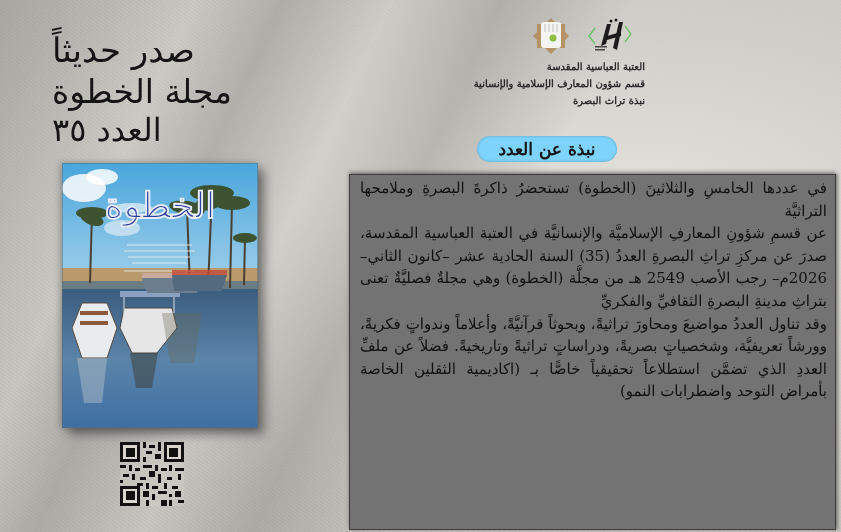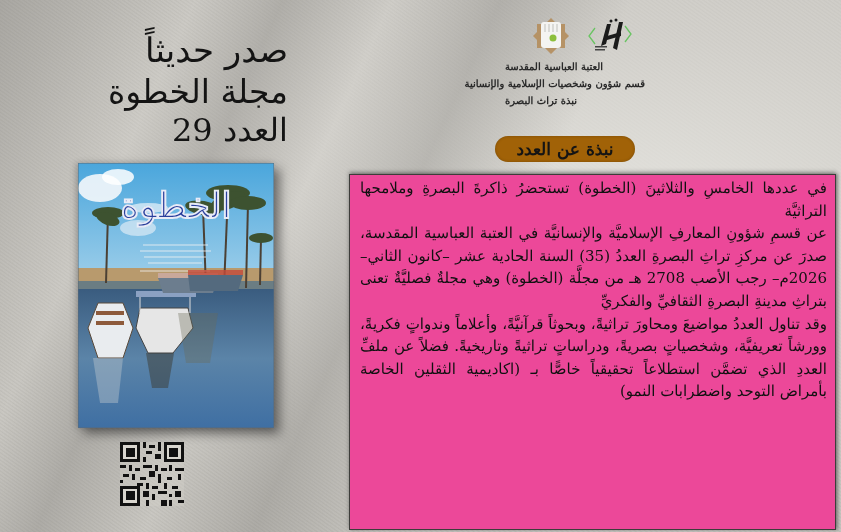--- a/index.html
+++ b/index.html
@@ -15,24 +15,24 @@
     background-color: #c9c7c1;
     background-image:
       linear-gradient(115deg, rgba(110,108,104,0.35) 0%, rgba(110,108,104,0) 18%, rgba(110,108,104,0.30) 26%, rgba(110,108,104,0) 36%, rgba(90,88,84,0.25) 46%, rgba(110,108,104,0) 58%),
       radial-gradient(ellipse at 75% 40%, rgba(230,229,224,0.9) 0%, rgba(215,213,208,0.6) 40%, rgba(190,188,183,0.2) 75%),
       repeating-linear-gradient(35deg, rgba(255,255,255,0.06) 0px, rgba(255,255,255,0.06) 1px, rgba(0,0,0,0.04) 2px, rgba(0,0,0,0) 3px);
   }
 
   
   .headline {
     position: absolute;
-    left: 68px;
+    left: 52px;
     top: 28px;
     width: 220px;
-    text-align: right;
+    text-align: left;
     direction: rtl;
     color: #141414;
   }
   .headline .line1 {
     font-size: 34px;
     line-height: 44px;
     letter-spacing: 1px;
   }
   .headline .line2 {
     font-size: 33px;
@@ -46,21 +46,20 @@
 
   
   .cover {
     position: absolute;
     left: 62px;
     top: 163px;
     width: 196px;
     height: 265px;
     box-shadow: 6px 6px 10px rgba(40,40,40,0.55), -2px 0 6px rgba(60,60,60,0.3);
     overflow: hidden;
-    margin-left: 16px;
   }
   .cover svg {
     display: block;
   }
 
   
   .qr {
     position: absolute;
     left: 120px;
     top: 441px;
@@ -74,80 +73,80 @@
     left: 533px;
     top: 16px;
     width: 100px;
     height: 40px;
   }
   .org-lines {
     position: absolute;
     left: 505px;
     top: 58px;
     width: 140px;
-    text-align: left;
+    text-align: right;
     direction: rtl;
     color: #2a2a2a;
     font-family: "DejaVu Serif", serif;
   }
   .org-lines div {
     font-size: 10px;
     line-height: 17px;
     font-weight: bold;
     letter-spacing: -0.2px;
     white-space: nowrap;
   }
 
   
   .section-pill {
     position: absolute;
-    left: 495px;
+    left: 477px;
     top: 136px;
     width: 140px;
     height: 26px;
     border-radius: 13px;
-    background: #a16207;
+    background: #7dd3fc;
     box-shadow: inset 0 0 3px rgba(0,0,0,0.25);
     text-align: center;
     direction: rtl;
     color: #141414;
     font-size: 17px;
     font-weight: bold;
     line-height: 26px;
   }
 
   
   .text-box {
     position: absolute;
     left: 349px;
     top: 174px;
     width: 487px;
     height: 356px;
-    background: #ec4899;
+    background: #737373;
     border: 1px solid #3d3d3a;
     box-shadow: 0 -2px 4px rgba(60,60,60,0.45), 2px 0 3px rgba(60,60,60,0.4);
     box-sizing: border-box;
     padding: 2px 8px 0 10px;
     direction: rtl;
     text-align: justify;
     color: #111;
   }
   .text-box p {
     margin: 0;
     font-size: 15px;
     line-height: 22.6px;
   }
 </style>
 </head>
 <body>
 
 <div class="headline">
   <div class="line1">صدر حديثاً</div>
   <div class="line2">مجلة الخطوة</div>
-  <div class="line3">العدد 29</div>
+  <div class="line3">العدد ٣٥</div>
 </div>
 
 <div class="cover">
   <svg width="196" height="265" viewBox="0 0 196 265" xmlns="http://www.w3.org/2000/svg">
     <defs>
       <linearGradient id="sky" x1="0" y1="0" x2="0" y2="1">
         <stop offset="0" stop-color="#4aa6dc"></stop>
         <stop offset="0.45" stop-color="#9fcfea"></stop>
         <stop offset="0.52" stop-color="#d7c6a3"></stop>
       </linearGradient>
@@ -296,23 +295,23 @@
       <circle cx="78" cy="5" r="1.5" fill="#1b1b1b"></circle>
       <circle cx="83" cy="4" r="1.5" fill="#1b1b1b"></circle>
       <rect x="62" y="30" width="12" height="1.5" fill="#444"></rect>
       <rect x="62" y="33" width="10" height="1.5" fill="#444"></rect>
     </g>
   </svg>
 </div>
 
 <div class="org-lines">
   <div>العتبة العباسية المقدسة</div>
-  <div>قسم شؤون وشخصيات الإسلامية والإنسانية</div>
+  <div>قسم شؤون المعارف الإسلامية والإنسانية</div>
   <div>نبذة تراث البصرة</div>
 </div>
 
 <div class="section-pill">نبذة عن العدد</div>
 
 <div class="text-box">
   <p>في عددها الخامسِ والثلاثينَ (الخطوة) تستحضرُ ذاكرةَ البصرةِ وملامحها التراثيَّة</p>
-  <p>عن قسمِ شؤونِ المعارفِ الإسلاميَّة والإنسانيَّة في العتبة العباسية المقدسة، صدرَ عن مركزِ تراثِ البصرةِ العددُ (35) السنة الحادية عشر –كانون الثاني– 2026م– رجب الأصب 2708 هـ من مجلَّة (الخطوة) وهي مجلةٌ فصليَّةٌ تعنى بتراثِ مدينةِ البصرةِ الثقافيِّ والفكريِّ</p>
+  <p>عن قسمِ شؤونِ المعارفِ الإسلاميَّة والإنسانيَّة في العتبة العباسية المقدسة، صدرَ عن مركزِ تراثِ البصرةِ العددُ (35) السنة الحادية عشر –كانون الثاني– 2026م– رجب الأصب 2549 هـ من مجلَّة (الخطوة) وهي مجلةٌ فصليَّةٌ تعنى بتراثِ مدينةِ البصرةِ الثقافيِّ والفكريِّ</p>
   <p>وقد تناول العددُ مواضيعَ ومحاورَ تراثيةً، وبحوثاً قرآنيَّةً، وأعلاماً وندواتٍ فكريةً، وورشاً تعريفيَّة، وشخصياتٍ بصريةً، ودراساتٍ تراثيةً وتاريخيةً. فضلاً عن ملفِّ العددِ الذي تضمَّن استطلاعاً تحقيقياً خاصًّا بـ (اكاديمية الثقلين الخاصة بأمراض التوحد واضطرابات النمو)</p>
 </div>
 
 </body></html>

